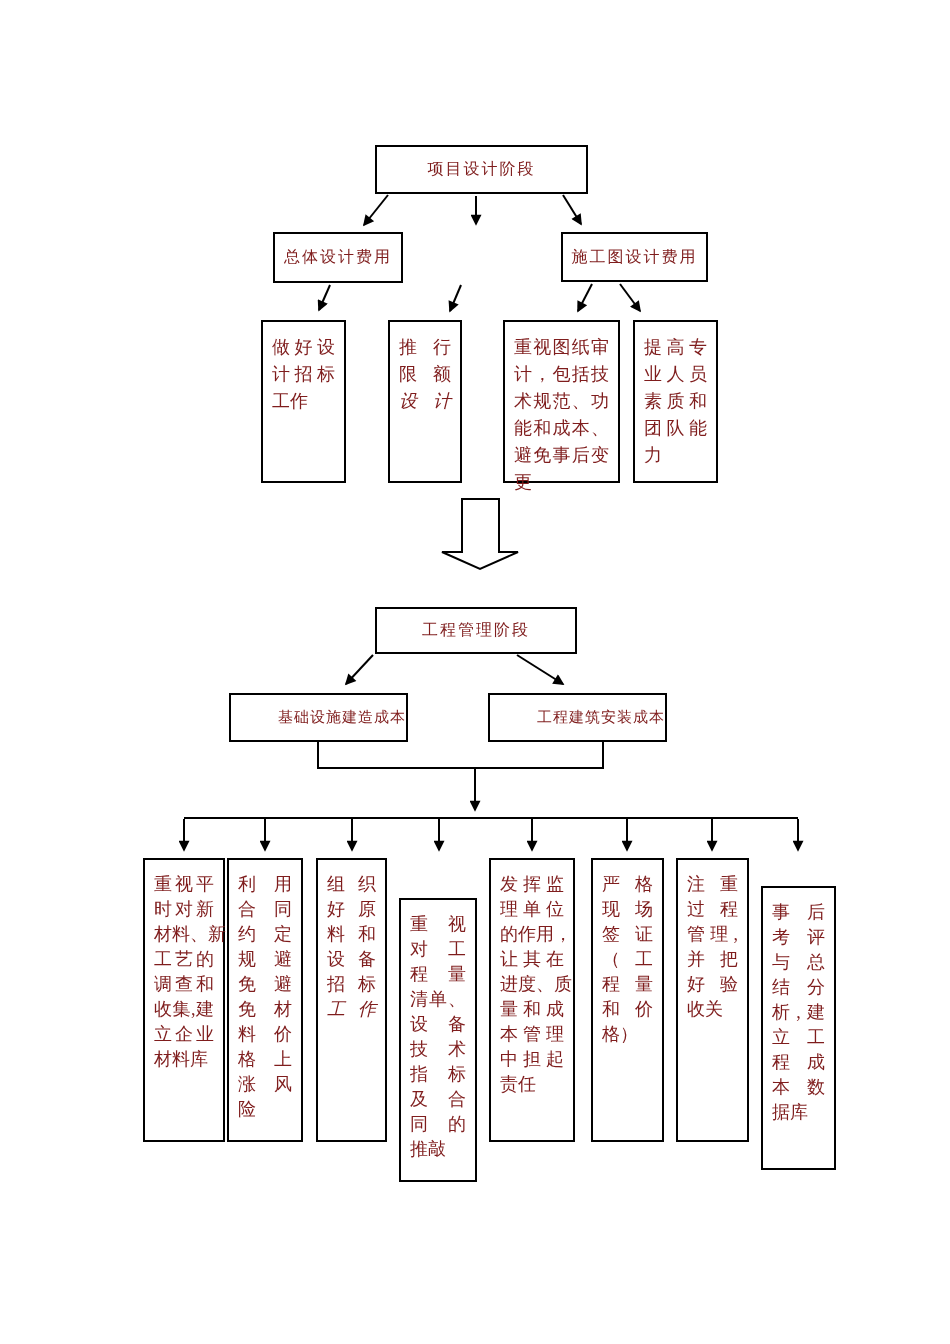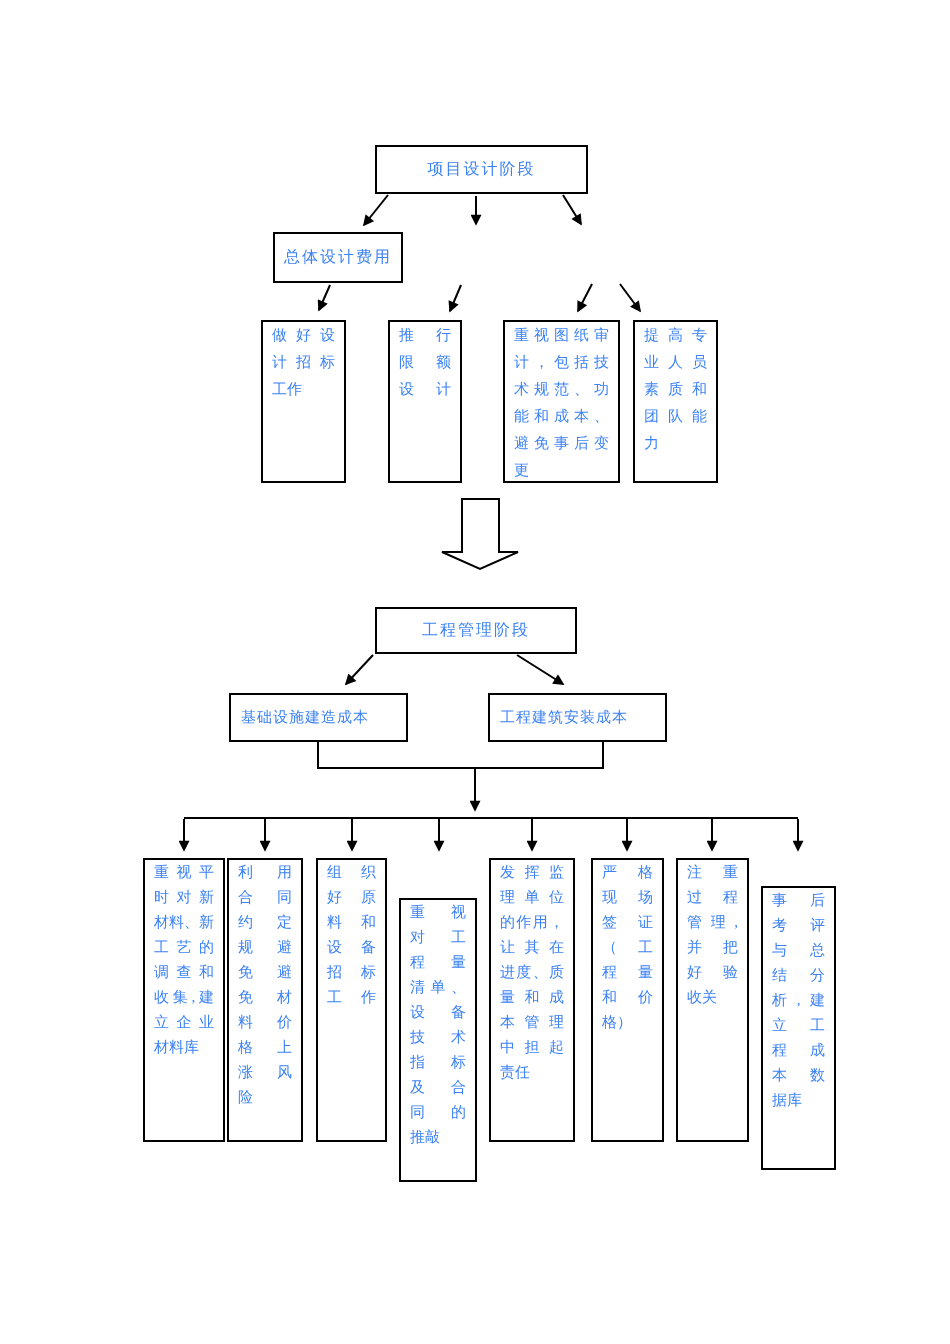--- a/index.html
+++ b/index.html
@@ -1,35 +1,35 @@
 <!DOCTYPE html>
 <html><head>
 <meta charset="utf-8">
 <style>
   html,body{margin:0;padding:0;background:#fff;}
   .page{
     position:relative;width:839px;height:1344px;background:#ffffff;
-    font-family:"Liberation Serif","DejaVu Serif",serif;color:#3b82f6;overflow:hidden;
+    font-family:"Liberation Serif","DejaVu Serif",serif;color:#7f1d1d;overflow:hidden;
   }
   .connectors{position:absolute;left:0;top:0;}
   .box{
     position:absolute;box-sizing:border-box;border:2px solid #000;background:#fff;
   }
   .hdr{
     display:flex;align-items:center;justify-content:center;
     font-size:16px;letter-spacing:2px;white-space:nowrap;
   }
-  .hdr.leftpad{justify-content:flex-start;padding-left:10px;font-size:15px;letter-spacing:1px;}
-  .measure{padding:0 9px;font-size:15px;}
+  .hdr.leftpad{justify-content:flex-end;padding-left:10px;font-size:15px;letter-spacing:1px;}
+  .measure{padding:12px 9px;font-size:18px;}
   .measure .tline{
     text-align:justify;text-align-last:justify;text-justify:inter-character;
     white-space:nowrap;
   }
   .measure .tline:last-child{text-align-last:left;}
-  .measure.spread-last .tline:last-child{text-align-last:justify;}
+  .measure.spread-last .tline:last-child{text-align-last:justify;font-style:italic;}
   .r3 .tline{line-height:27px;}
   .bm .tline{line-height:25px;}
 </style>
 </head>
 <body>
 
 <div class="page">
 
   <svg class="connectors" width="950" height="1344" viewBox="0 0 950 1344">
     <defs>
@@ -69,20 +69,23 @@
     </g>
   </svg>
 
   <div class="box hdr" style="left:375px;top:145px;width:213px;height:49px">
     <span>项目设计阶段</span>
   </div>
 
   <div class="box hdr" style="left:273px;top:232px;width:130px;height:51px">
     <span>总体设计费用</span>
   </div>
+  <div class="box hdr" style="left:561px;top:232px;width:147px;height:50px">
+    <span>施工图设计费用</span>
+  </div>
 
   <div class="box measure r3" style="left:261px;top:320px;width:85px;height:163px">
       <div class="tline">做好设</div>
       <div class="tline">计招标</div>
       <div class="tline">工作</div>
     </div>
   <div class="box measure r3 spread-last" style="left:388px;top:320px;width:74px;height:163px">
       <div class="tline">推行</div>
       <div class="tline">限额</div>
       <div class="tline">设计</div>

